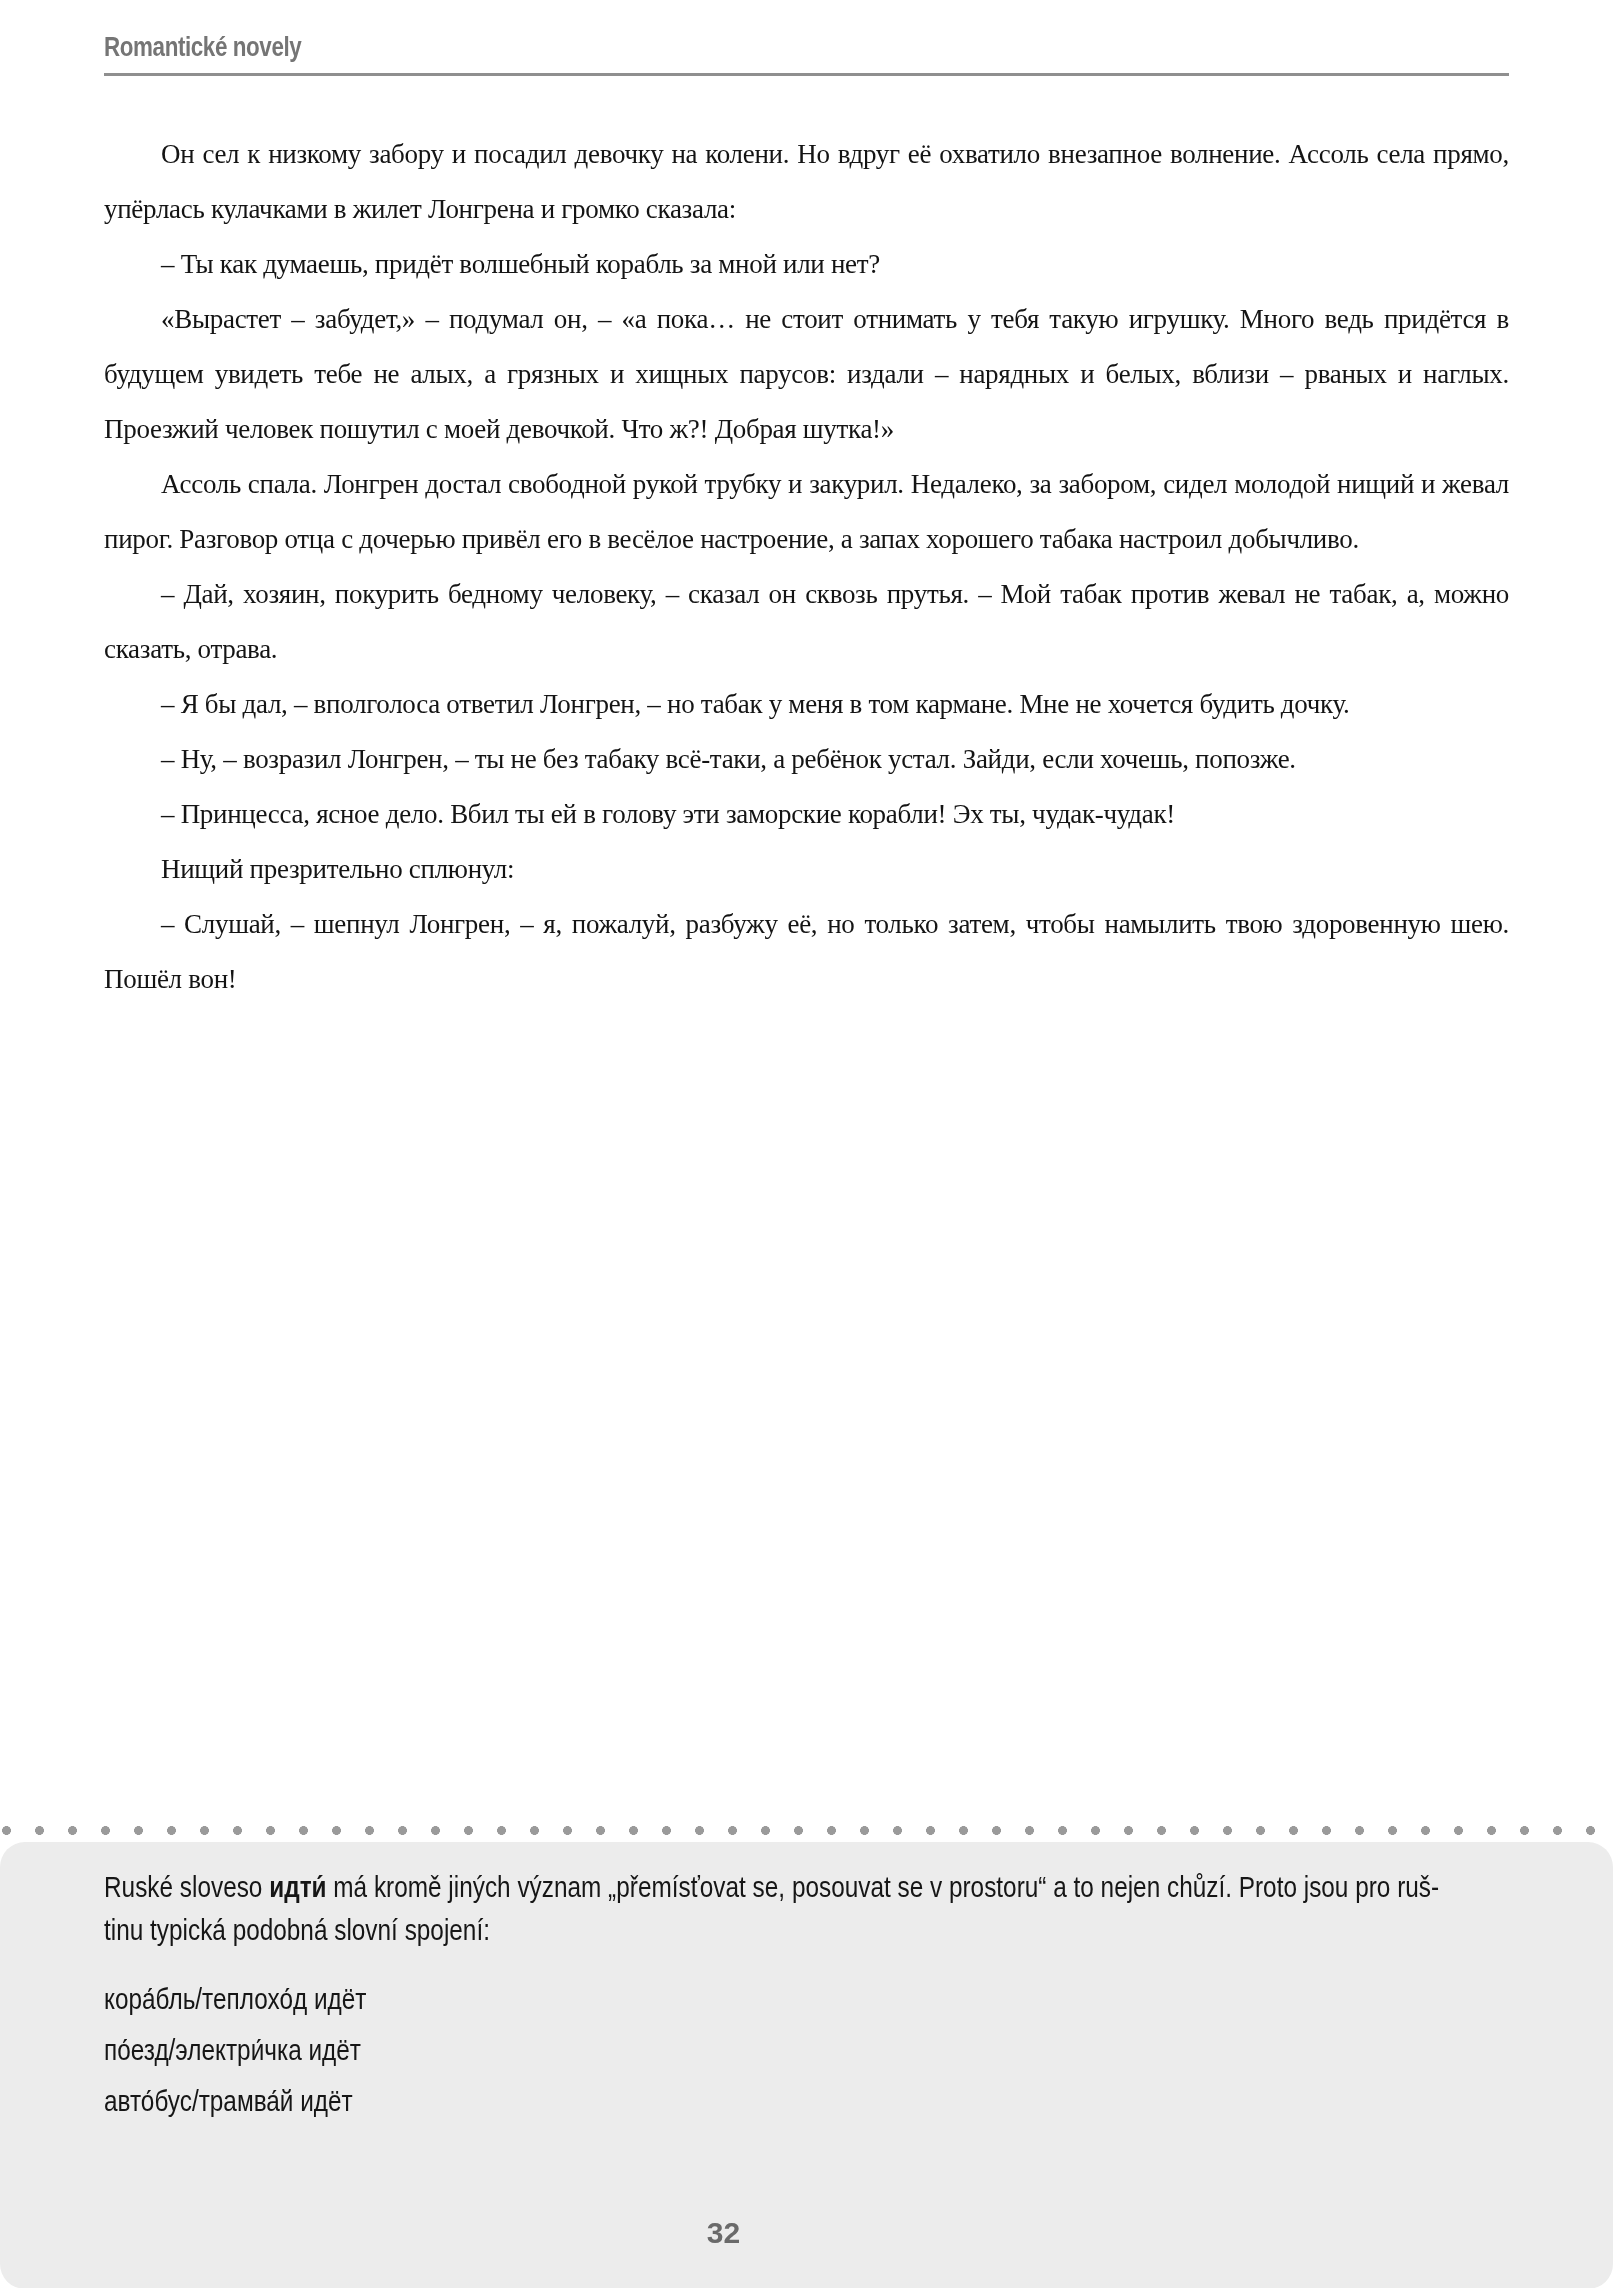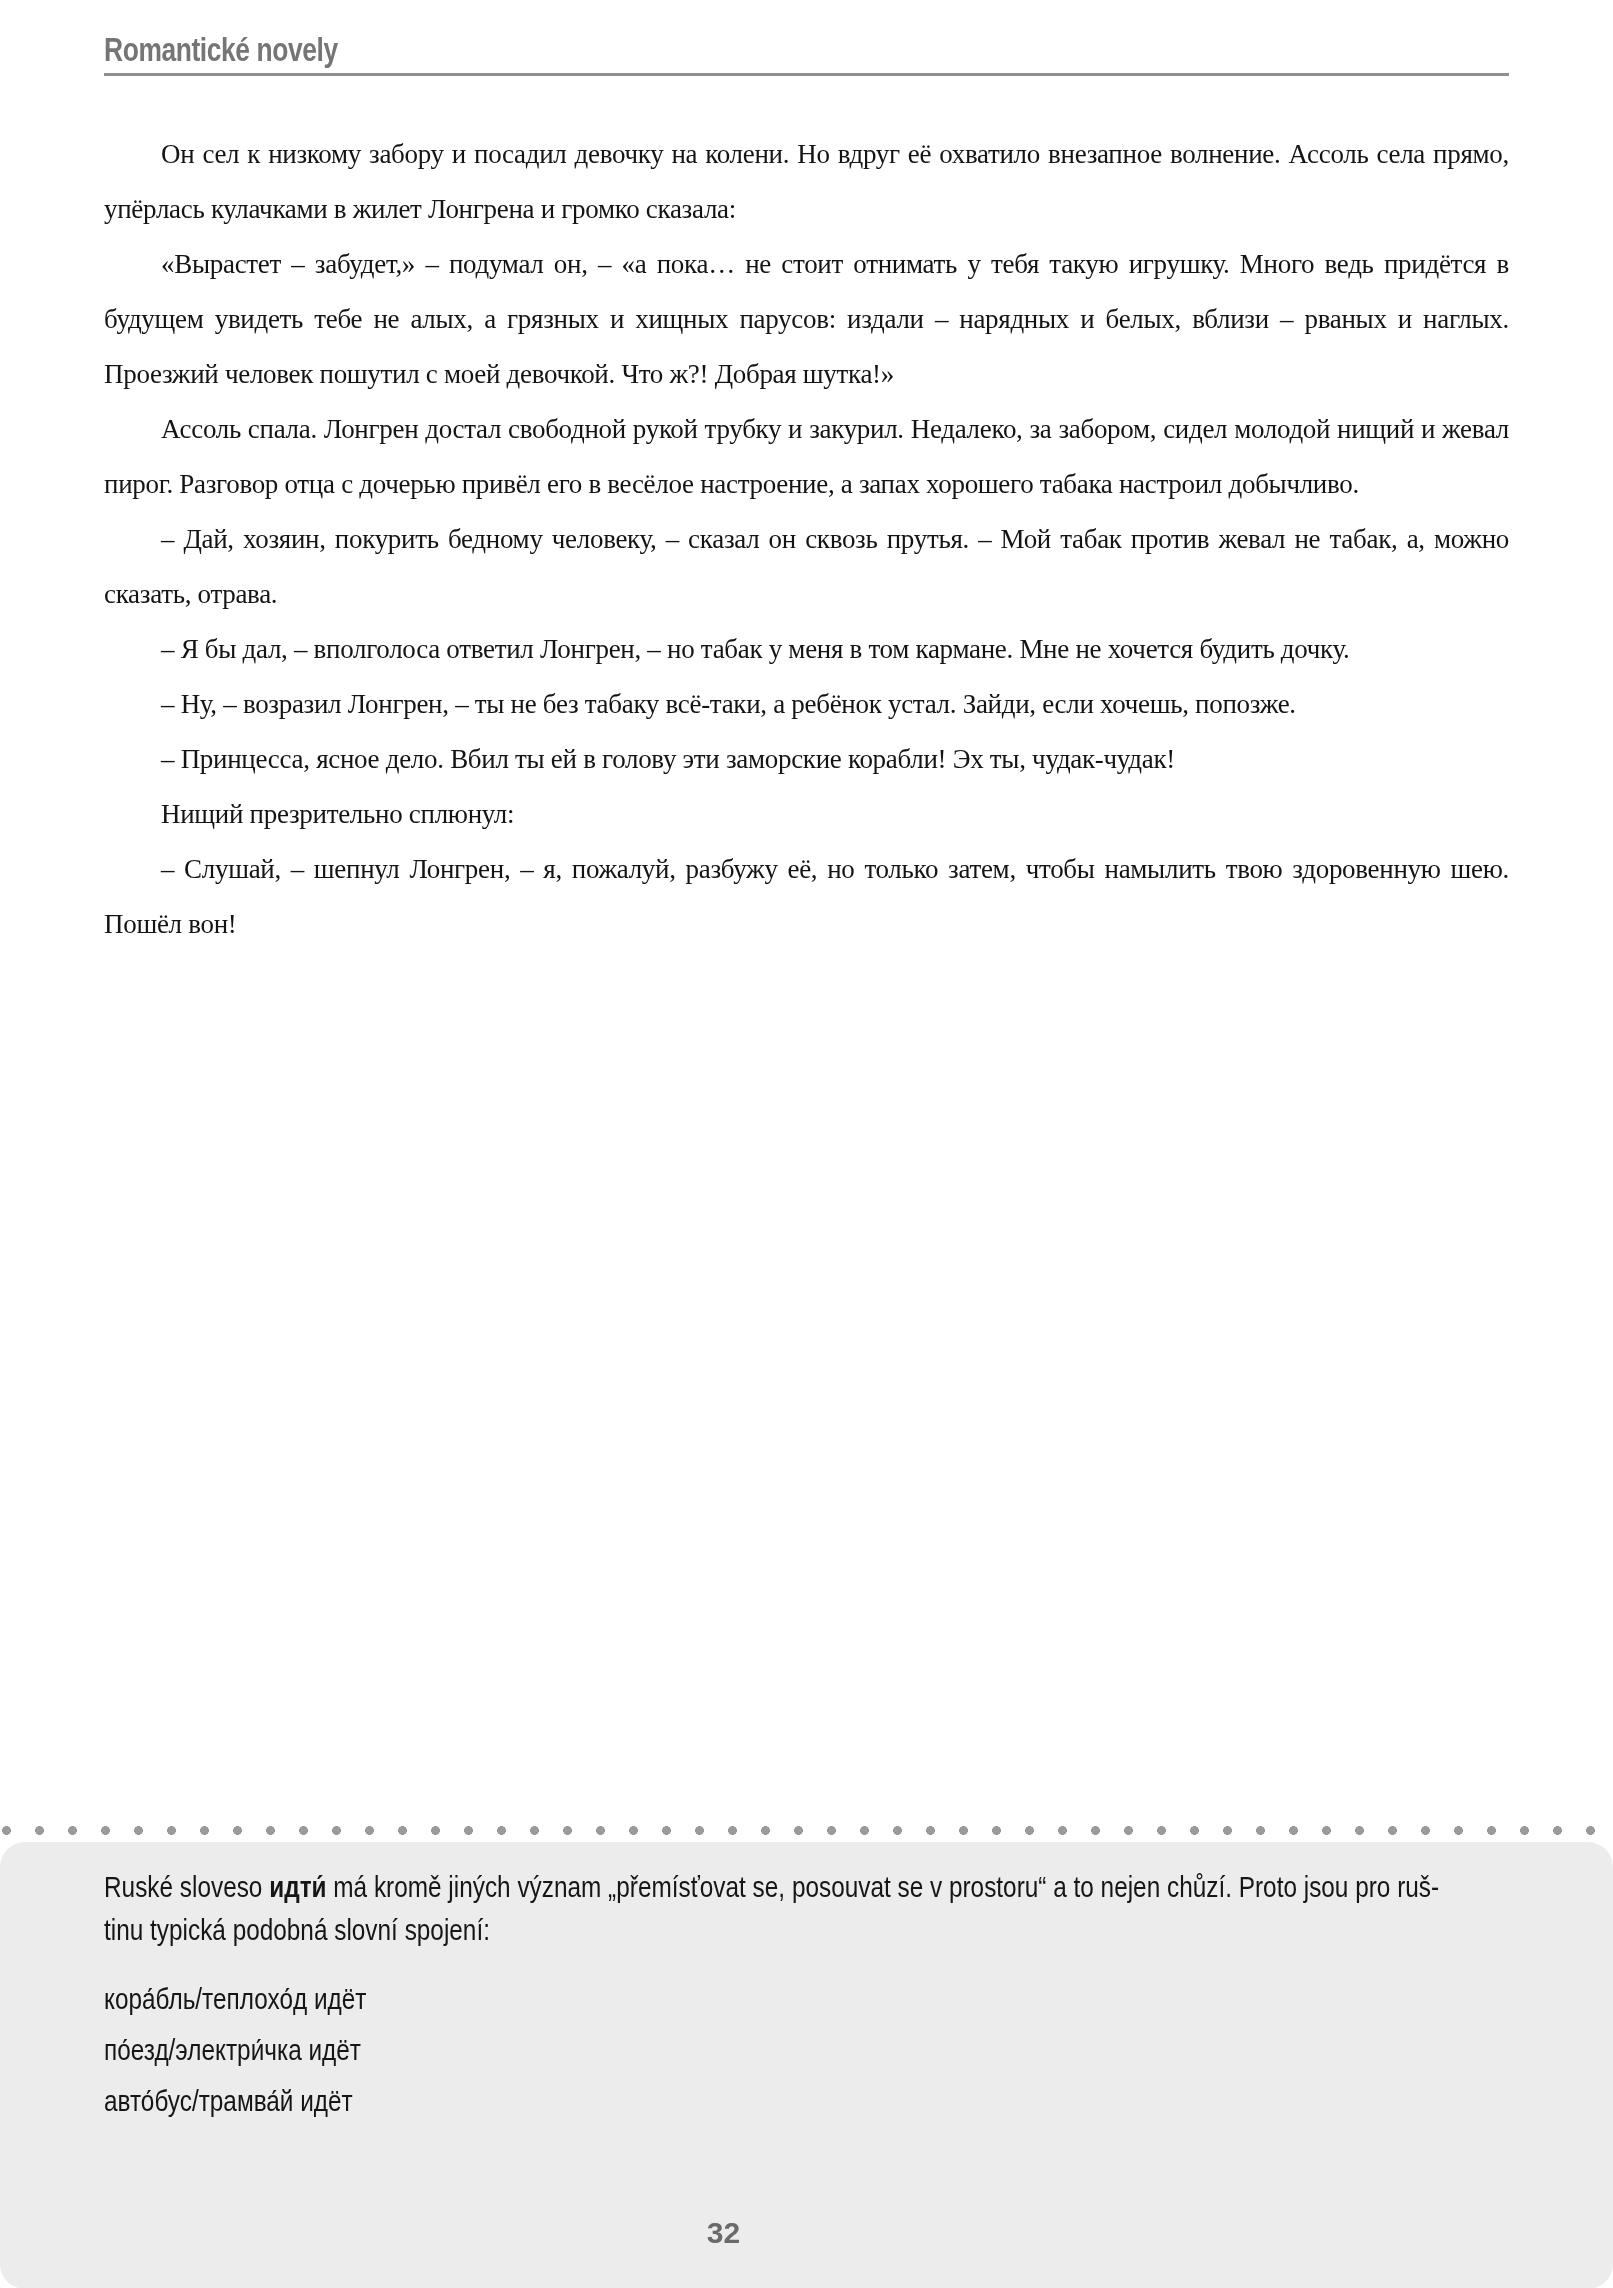--- a/index.html
+++ b/index.html
@@ -16,21 +16,21 @@
     font-family: "Liberation Serif", serif;
   }
   
   .running-head {
     position: absolute;
     left: 104px;
     top: 31px;
     color: #757575;
     font-family: "Liberation Sans", sans-serif;
     font-weight: bold;
-    font-size: 33px;
+    font-size: 28px;
     letter-spacing: -0.5px;
     white-space: nowrap;
   }
   .running-head .squeeze {
     display: inline-block;
     transform: scaleX(0.80);
     transform-origin: 0 50%;
   }
   .head-rule {
     position: absolute;
@@ -114,20 +114,21 @@
 
 <div class="page">
 
   <div class="running-head">
     <span class="squeeze">Romantické novely</span>
   </div>
   <div class="head-rule"></div>
 
   <div class="body-text">
     <p>Он сел к низкому забору и посадил девочку на колени. Но вдруг её охватило внезапное волнение. Ассоль села прямо, упёрлась кулачками в жилет Лонгрена и громко сказала:</p>
+    <p>– Ты как думаешь, придёт волшебный корабль за мной или нет?</p>
     <p>«Вырастет – забудет,» – подумал он, – «а пока… не стоит отнимать у тебя такую игрушку. Много ведь придётся в будущем увидеть тебе не алых, а грязных и хищных парусов: издали – нарядных и белых, вблизи – рваных и наглых. Проезжий человек пошутил с моей девочкой. Что ж?! Добрая шутка!»</p>
     <p>Ассоль спала. Лонгрен достал свободной рукой трубку и закурил. Недалеко, за забором, сидел молодой нищий и жевал пирог. Разговор отца с дочерью привёл его в весёлое настроение, а запах хорошего табака настроил добычливо.</p>
     <p>– Дай, хозяин, покурить бедному человеку, – сказал он сквозь прутья. – Мой табак против жевал не табак, а, можно сказать, отрава.</p>
     <p>– Я бы дал, – вполголоса ответил Лонгрен, – но табак у меня в том кармане. Мне не хочется будить дочку.</p>
     <p>– Ну, – возразил Лонгрен, – ты не без табаку всё-таки, а ребёнок устал. Зайди, если хочешь, попозже.</p>
     <p>– Принцесса, ясное дело. Вбил ты ей в голову эти заморские корабли! Эх ты, чудак-чудак!</p>
     <p>Нищий презрительно сплюнул:</p>
     <p>– Слушай, – шепнул Лонгрен, – я, пожалуй, разбужу её, но только затем, чтобы намылить твою здоровенную шею. Пошёл вон!</p>
   </div>
 

